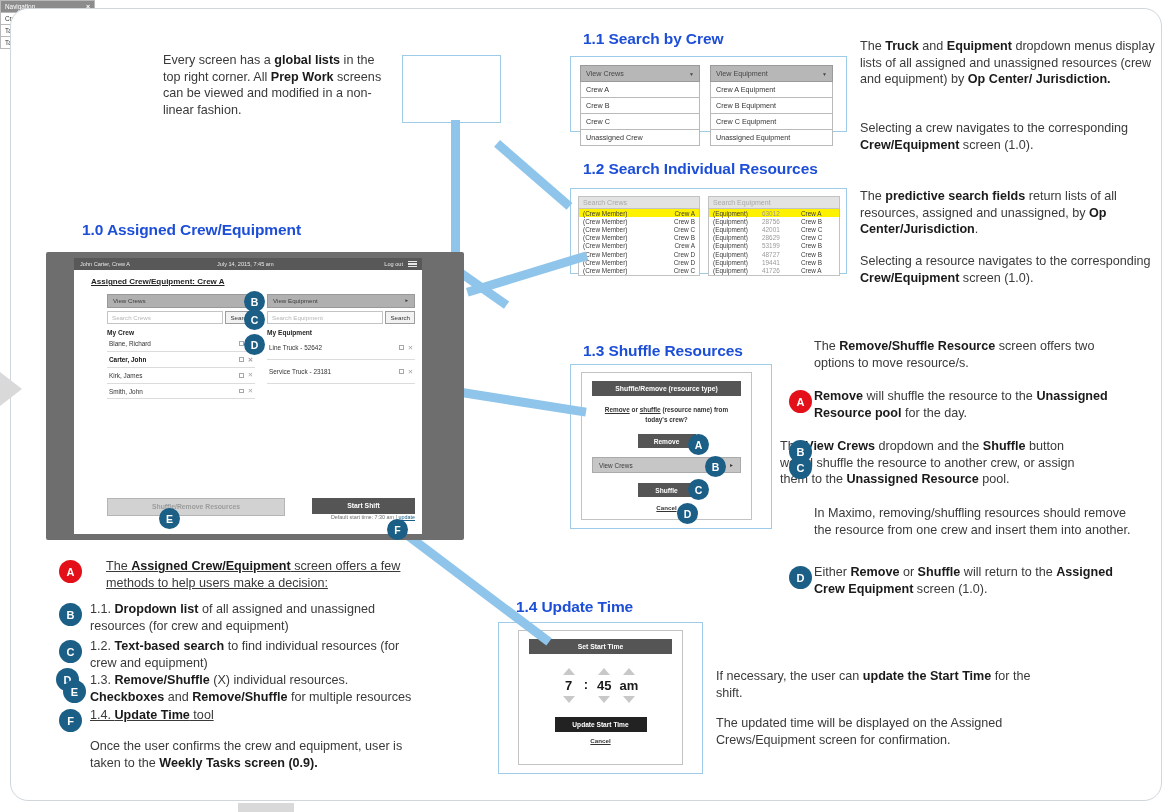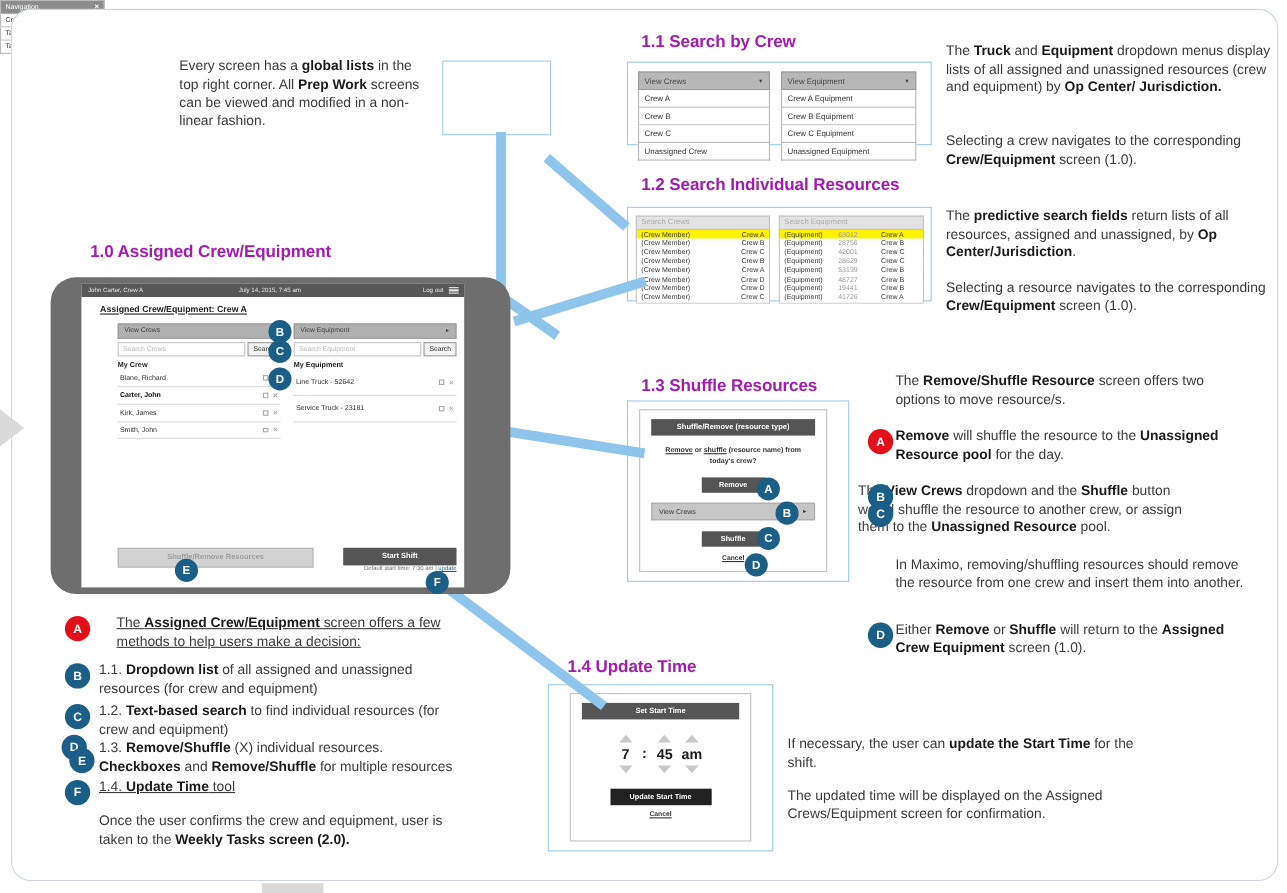--- a/index.html
+++ b/index.html
@@ -30,21 +30,21 @@
   }
   #bottom-tab {
     position: absolute; left: 238px; bottom: 0px;
     width: 56px; height: 9px;
     background: #d9d9d9;
   }
 
   
   .sec-title {
     position: absolute;
-    font-size: 15.5px; font-weight: bold; color: #a21caf;
+    font-size: 15.5px; font-weight: bold; color: #1d4ed8;
     letter-spacing: -0.1px;
   }
   .body-text {
     position: absolute;
     font-size: 12.6px; line-height: 16.6px; color: #3a3a3a;
   }
   .body-text b { color: #1a1a1a; }
   .callout-box {
     position: absolute;
     border: 1px solid #9ecbe8;
@@ -110,21 +110,21 @@
   }
   .srch-row.hl { background: #fff200; }
   .srch-row .mid { color: #9a9a9a; }
   .srch-wrap { border-bottom: 1px solid #c2c2c2; }
 
   
   #tablet {
     position: absolute; left: 46px; top: 252px;
     width: 418px; height: 288px;
     background: #6e6e6e;
-    border-radius: 23px;
+    border-radius: 2px;
     z-index: 5;
   }
   #tablet-screen {
     position: absolute; left: 28px; top: 6px;
     width: 348px; height: 276px;
     background: #fff;
   }
   #tab-topbar {
     height: 12px; background: #585858; color: #e8e8e8;
     font-size: 5.6px; position: relative;
@@ -529,21 +529,21 @@
 <div class="badge lg" style="left:59px; top:640px;">C</div>
 <div class="body-text" style="left:90px; top:638px; width:335px;">1.2. <b>Text-based search</b> to find individual resources (for crew and equipment)</div>
 
 <div class="badge lg" style="left:56px; top:668px;">D</div>
 <div class="badge lg" style="left:63px; top:680px;">E</div>
 <div class="body-text" style="left:90px; top:672px; width:335px;">1.3. <b>Remove/Shuffle</b> (X) individual resources. <b>Checkboxes</b> and <b>Remove/Shuffle</b> for multiple resources</div>
 
 <div class="badge lg" style="left:59px; top:709px;">F</div>
 <div class="body-text" style="left:90px; top:707px; width:335px;text-decoration:underline;">1.4. <b>Update Time</b> tool</div>
 
-<div class="body-text" style="left:90px; top:738px; width:335px;">Once the user confirms the crew and equipment, user is taken to the <b>Weekly Tasks screen (2.0).</b></div>
+<div class="body-text" style="left:90px; top:738px; width:335px;">Once the user confirms the crew and equipment, user is taken to the <b>Weekly Tasks screen (0.9).</b></div>
 
 <div class="sec-title" style="left:516px; top:598px;">1.4 Update Time</div>
 <div class="callout-box" style="left:498px; top:622px; width:205px; height:152px;"></div>
 <div id="time-card">
   <div class="modal-hdr">Set Start Time</div>
   <div id="spin-area">
     <div class="spin-col">
       <div class="ar-up"></div>
       <div class="spin-val">7</div>
       <div class="ar-dn"></div>

